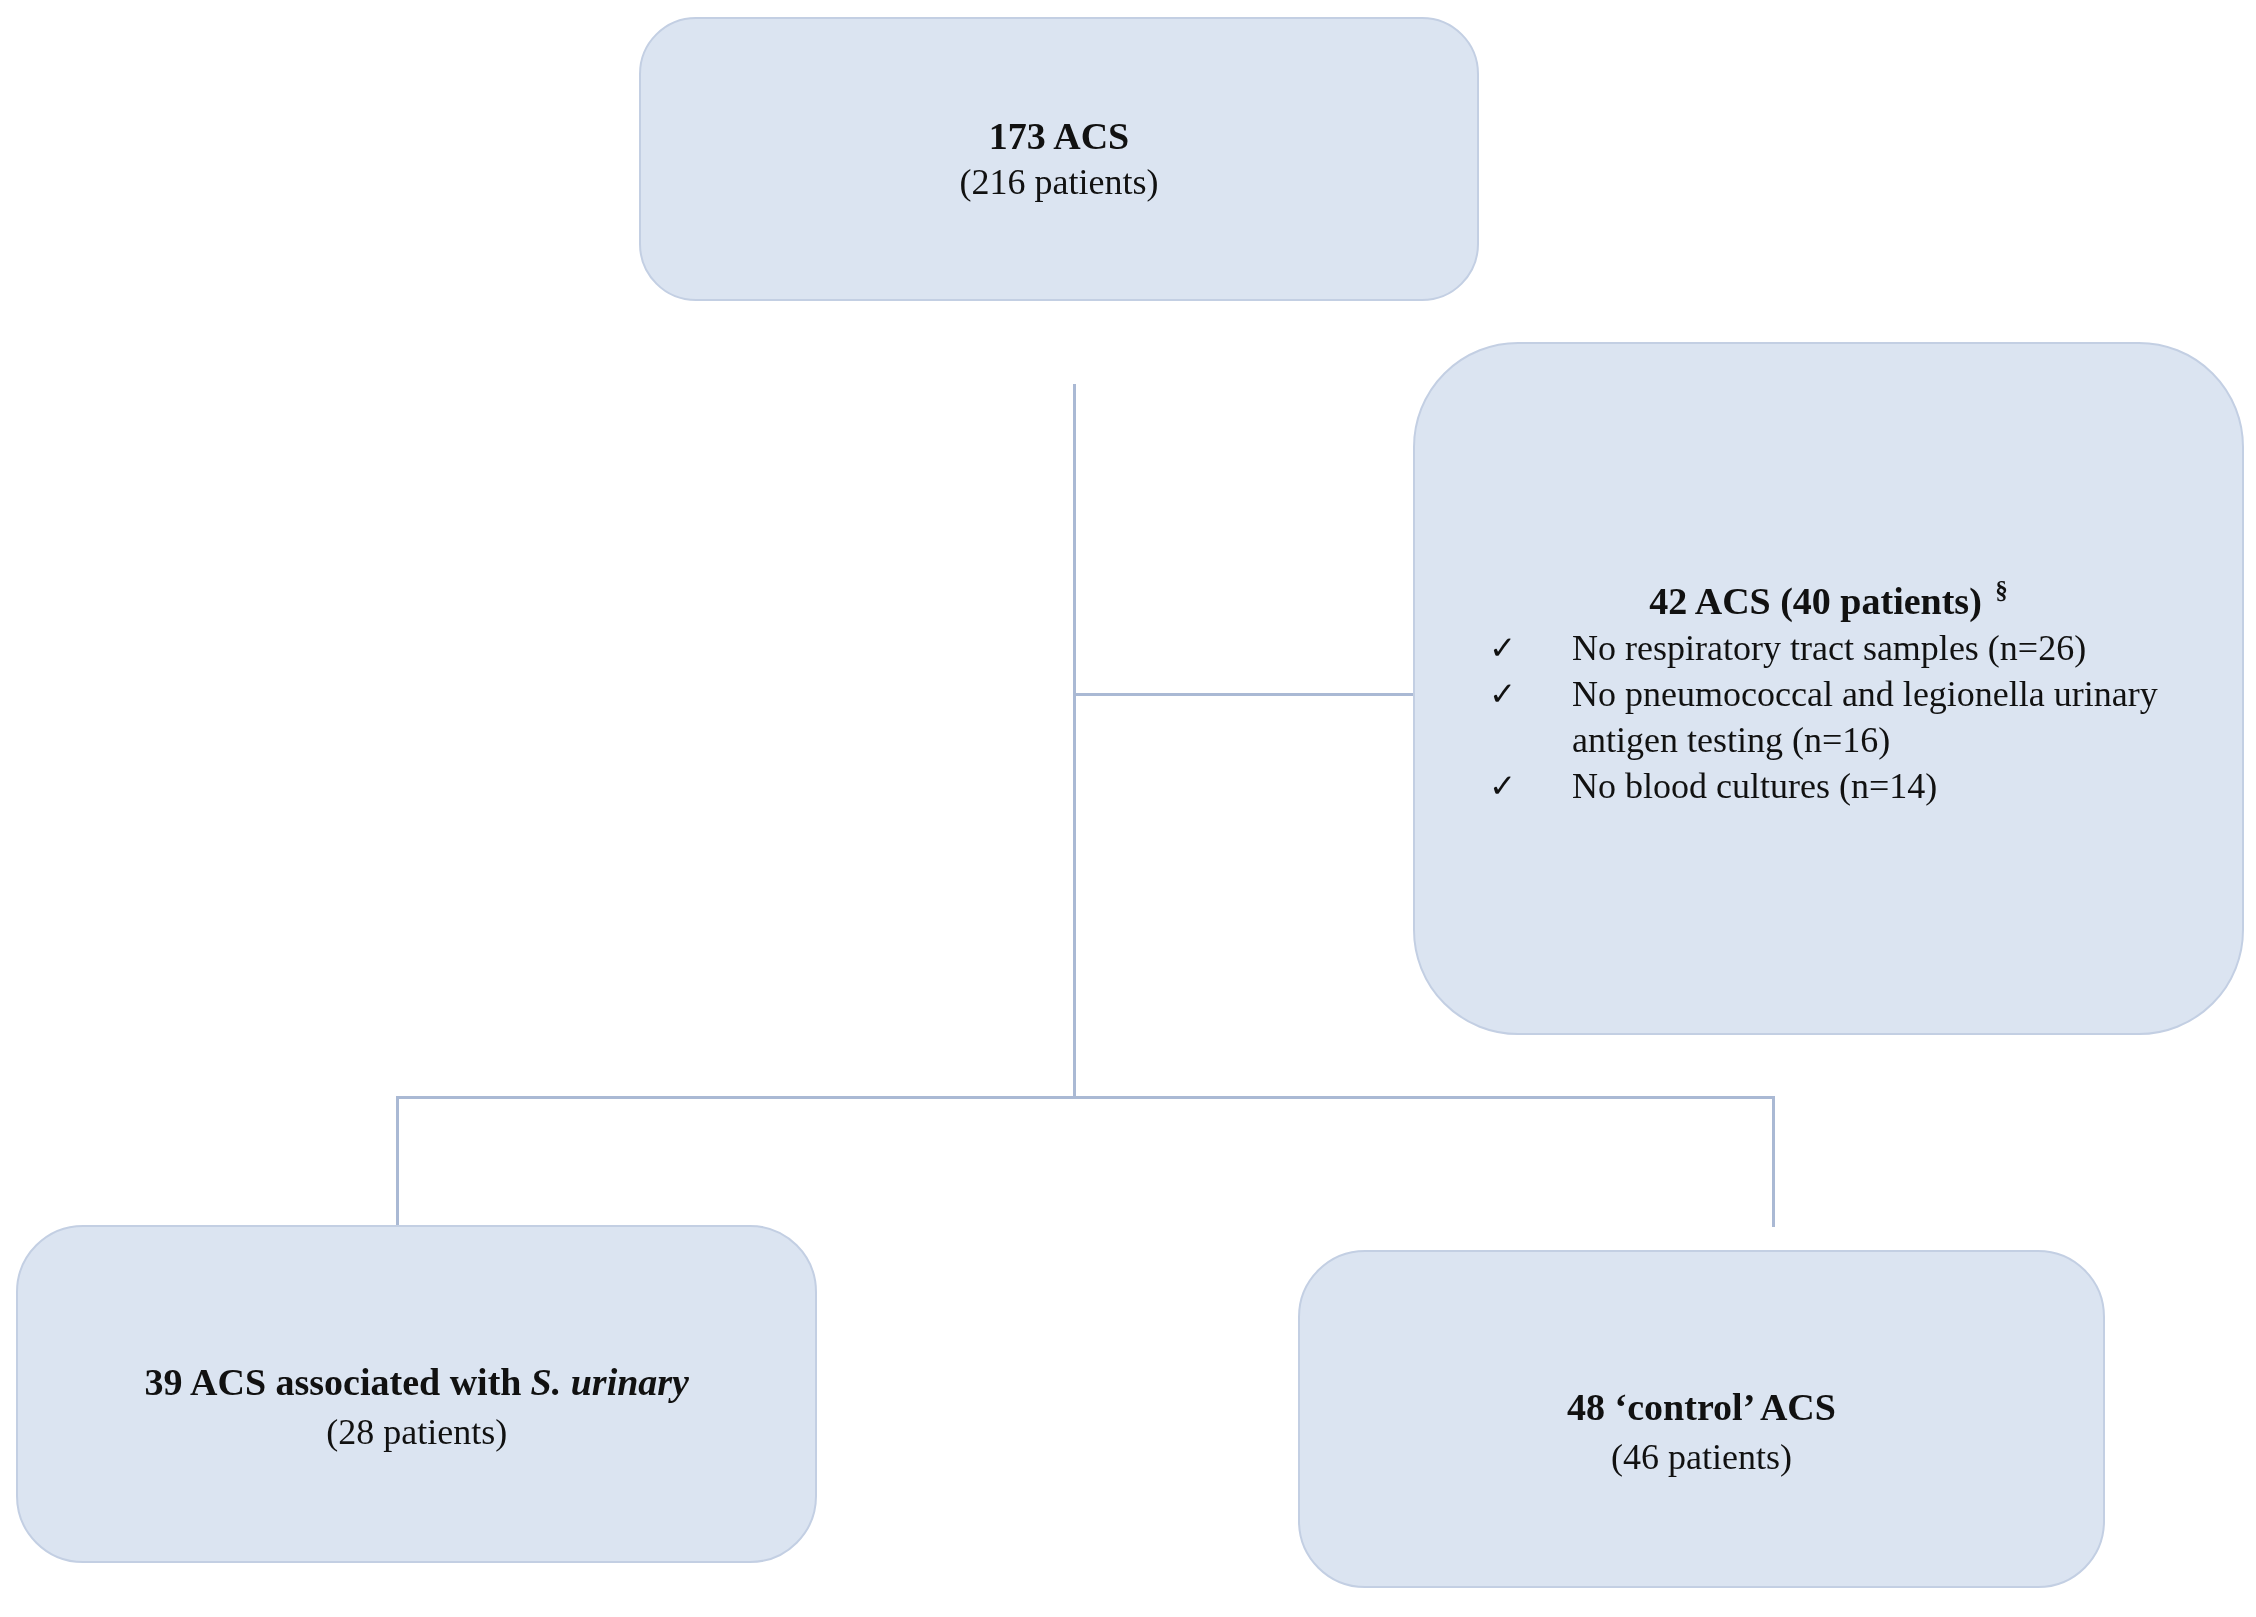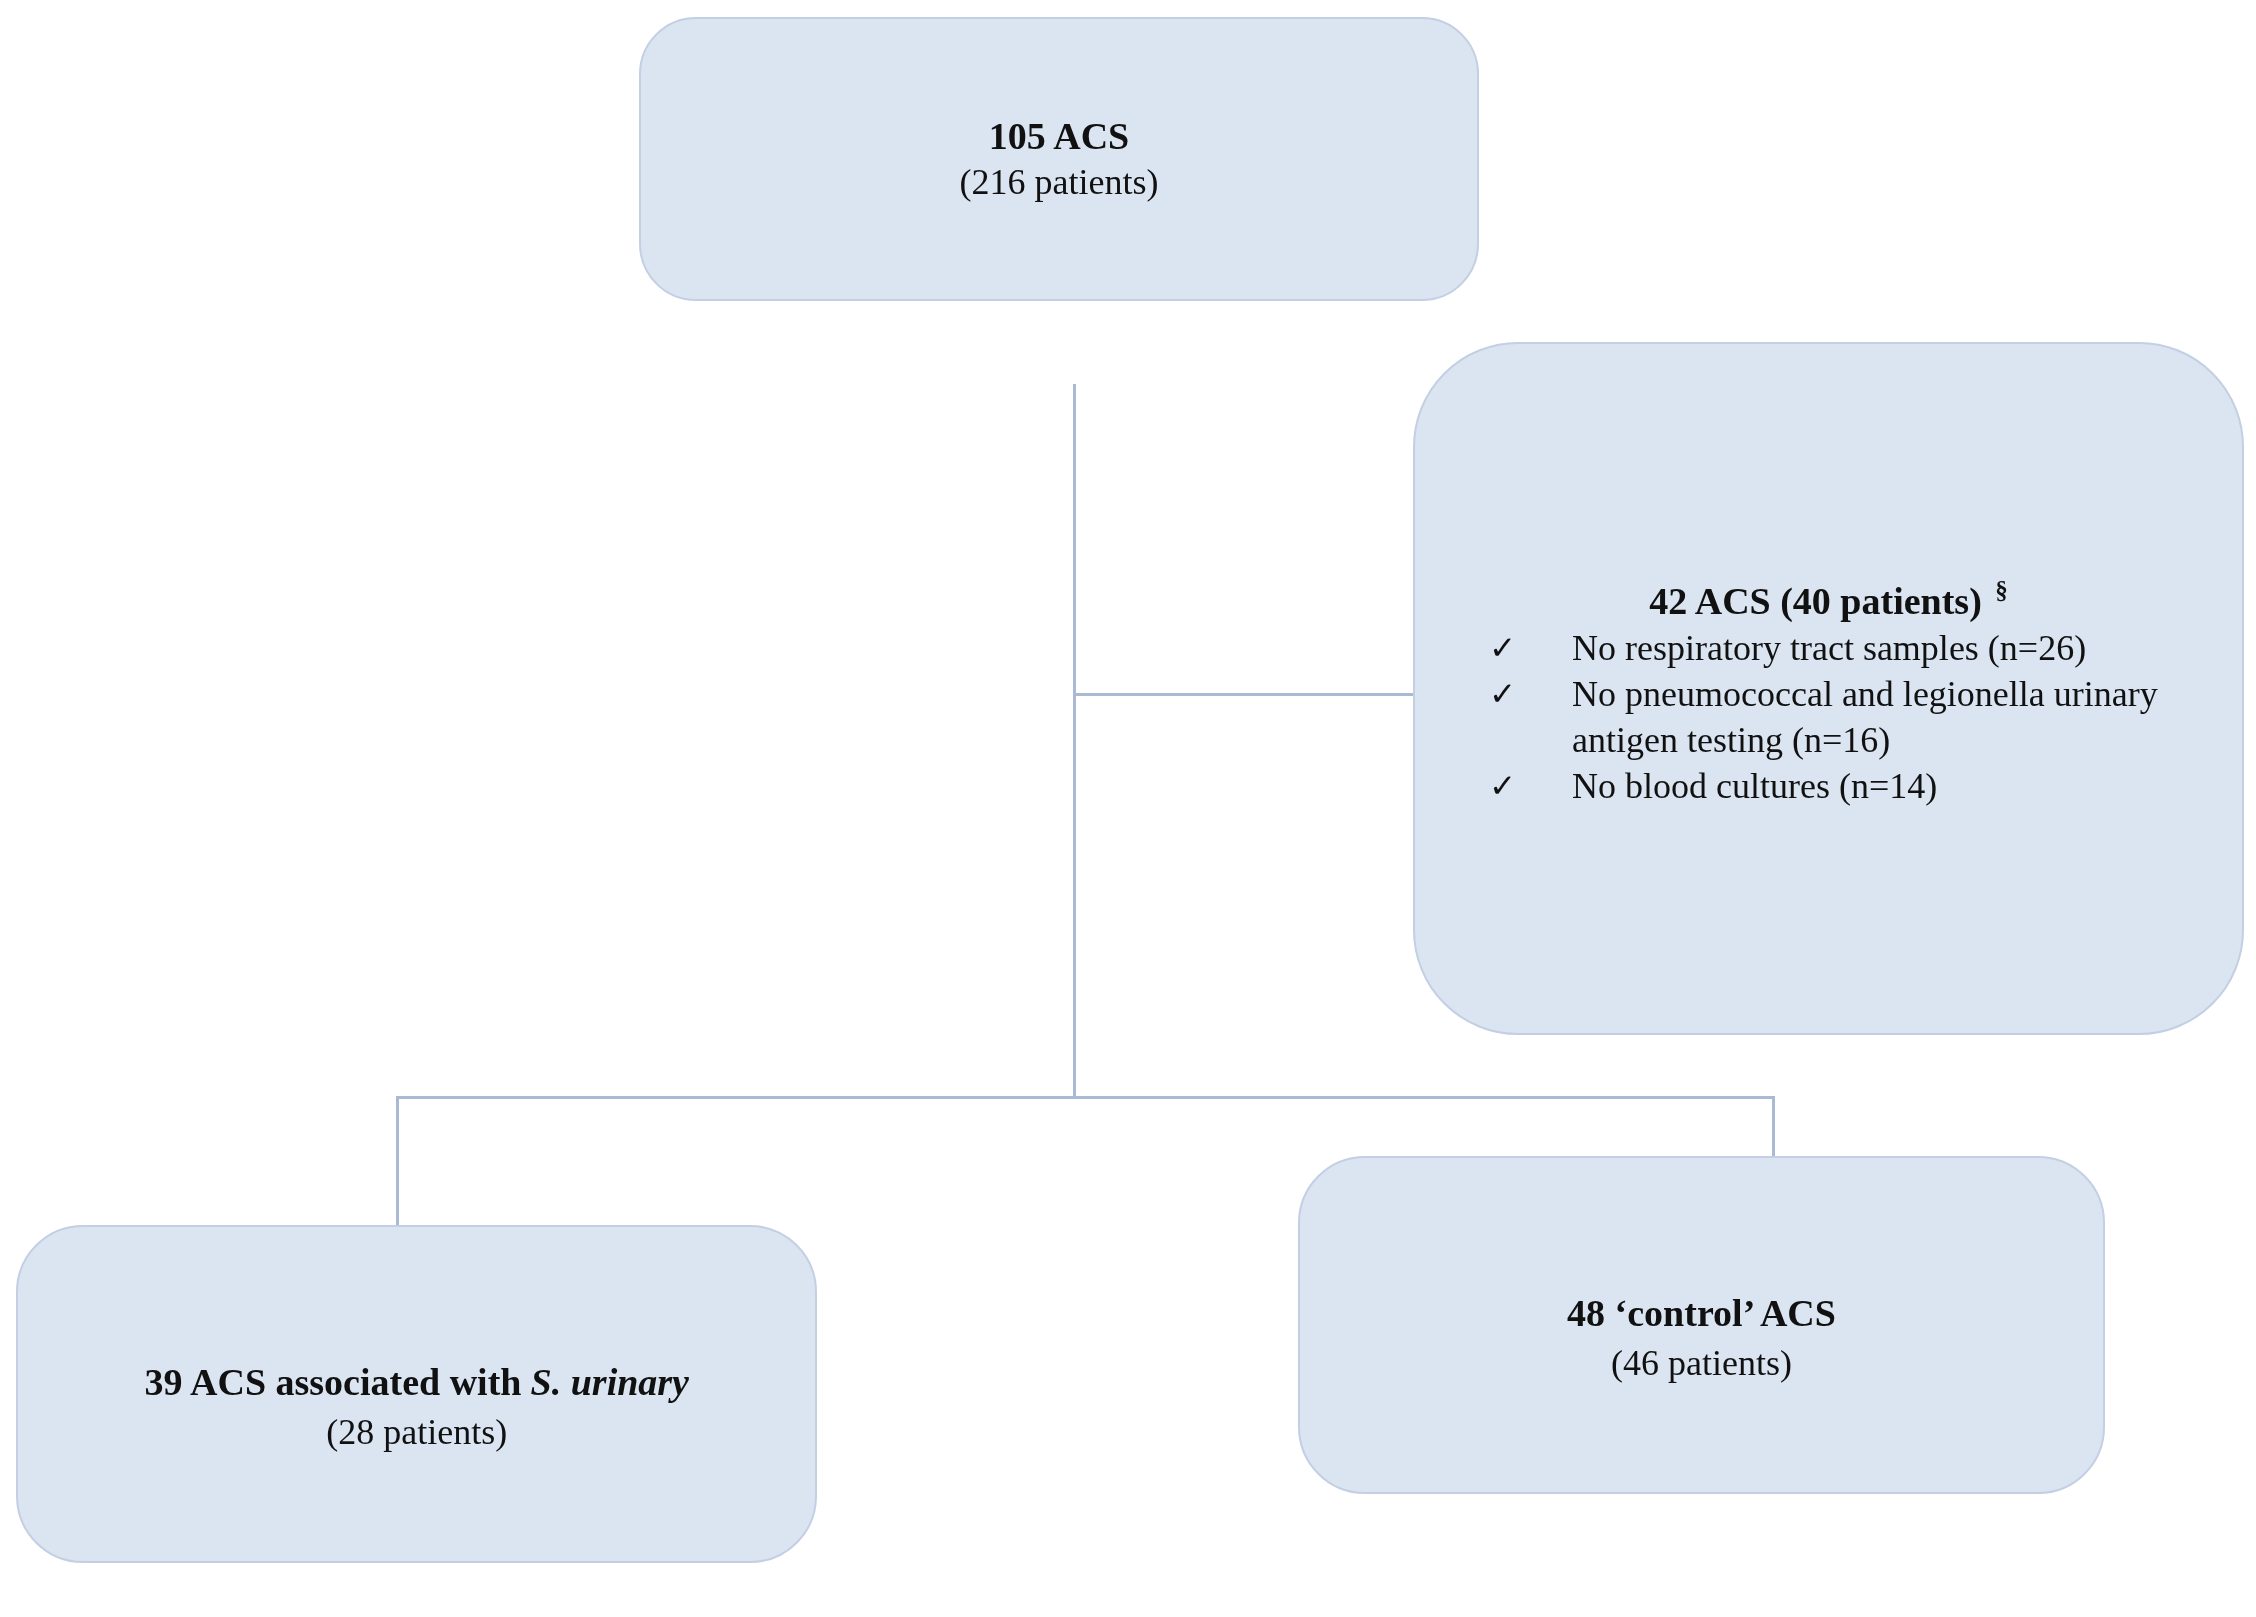--- a/index.html
+++ b/index.html
@@ -31,21 +31,21 @@
     text-align: center;
   }
   .line {
     position: absolute;
     background: var(--line);
   }
   
   #node-total    { left: 639px;  top: 17px;   width: 840px; height: 284px; border-radius: 57px; }
   #node-excluded { left: 1413px; top: 342px;  width: 831px; height: 693px; border-radius: 105px; }
   #node-staph    { left: 16.3px;   top: 1225px; width: 801px; height: 338px; border-radius: 67px; padding-top: 25px; }
-  #node-control  { left: 1298px; top: 1156px; width: 807px; height: 338px; border-radius: 67px; padding-top: 25px; }
+  #node-control  { left: 1298px; top: 1250px; width: 807px; height: 338px; border-radius: 67px; padding-top: 25px; }
 
   .headline { font-weight: bold; font-size: 38px; line-height: 46px; }
   .subline  { font-size: 36px;  line-height: 46px; }
   #node-staph .headline, #node-control .headline { line-height: 50px; }
   #node-staph .subline,  #node-control .subline  { line-height: 50px; font-family: Liberation Serif, serif; }
   .emph { font-style: italic; font-weight: bold; margin-left: 0.24em; }
 
   
   .exc-content { width: 100%; }
   .exc-heading { text-align: center; font-weight: bold; font-size: 38px; line-height: 46px; }
@@ -80,21 +80,21 @@
 
 <div class="canvas">
 
   <div class="line" id="conn-v-main"></div>
   <div class="line" id="conn-h-branch"></div>
   <div class="line" id="conn-h-bottom"></div>
   <div class="line" id="conn-stub-left"></div>
   <div class="line" id="conn-stub-right"></div>
 
   <div class="node" id="node-total">
-    <div class="headline">105 ACS</div>
+    <div class="headline">173 ACS</div>
     <div class="subline">(216 patients)</div>
   </div>
 
   <div class="node" id="node-excluded">
     <div class="exc-content">
       <div class="exc-heading">
         <span>42 ACS (40 patients)</span><sup class="sect-sup">§</sup>
       </div>
       <div class="exc-item">
         <span class="check">✓</span>

